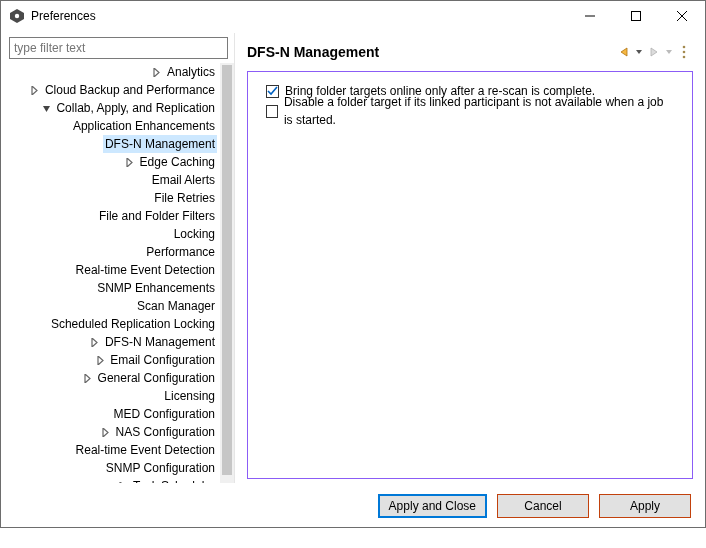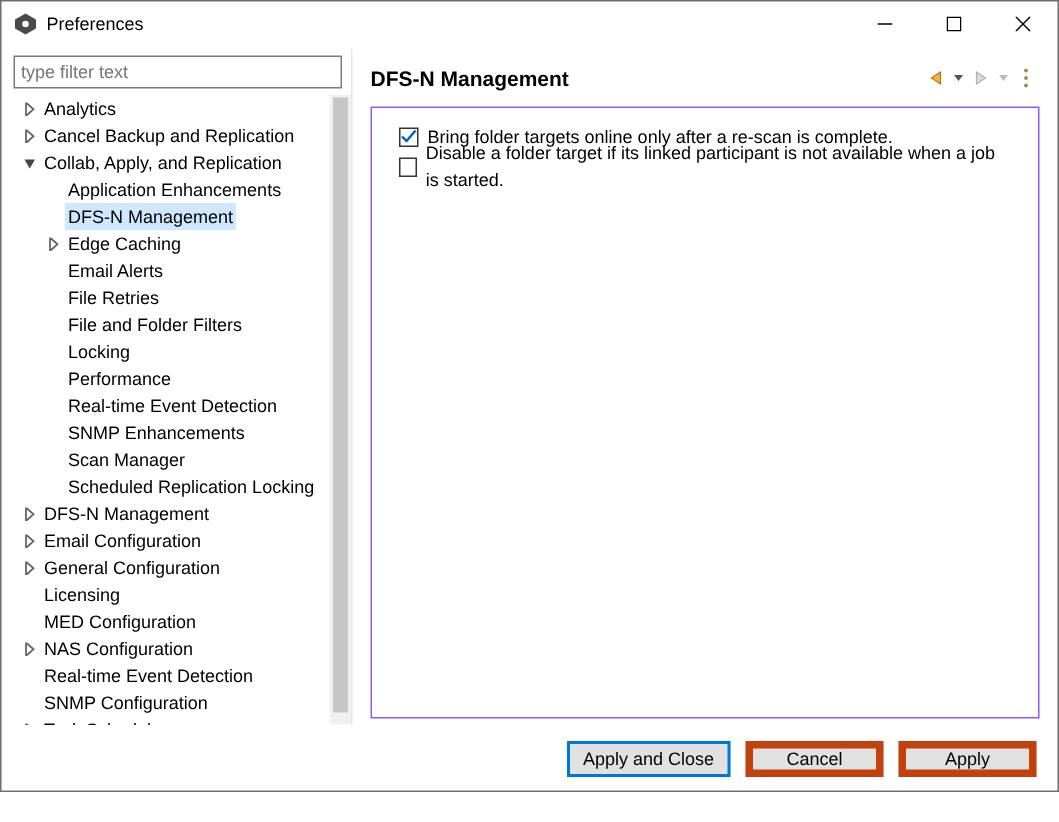--- a/index.html
+++ b/index.html
@@ -12,40 +12,40 @@
   .winbtn { width: 46px; height: 30px; display: flex; align-items: center; justify-content: center; }
   .winbtn svg { width: 10px; height: 10px; }
   .content { flex: 1; display: flex; min-height: 0; padding: 2px 2px 2px 2px; }
   .leftpane { width: 231px; display: flex; flex-direction: column; border-right: none; }
   .filterbox { margin: 4px 6px 4px 6px; }
   .filterbox input { width: 100%; height: 22px; border: 1px solid #7a7a7a; padding: 2px 4px; font-family: inherit; font-size: 12px; color: #ef4444; outline: none; background: #fff; }
   .treewrap { flex: 1; display: flex; min-height: 0; margin: 0 0 0 6px; }
   .tree { flex: 1; overflow-y: auto; padding-right: 2px; }
   .vscroll { width: 15px; background: #f0f0f0; position: relative; border-left: 1px solid #fff; }
   .vscroll .thumb { position: absolute; left: 2px; right: 2px; top: 2px; height: 410px; background: #c6c6c6; border-radius: 0; }
-  .tree-item { display: flex; align-items: center; height: 18px; line-height: 18px; white-space: nowrap; }
+  .tree-item { display: flex; align-items: center; height: 18px; line-height: 18px; white-space: nowrap; justify-content: flex-end; }
   .tree-item .twisty { width: 16px; display: flex; justify-content: center; align-items: center; }
   .tree-item .twisty svg { width: 9px; height: 9px; }
   .tree-item .lbl { padding: 0 2px 0 2px; }
   .tree-item.selected .lbl { background: #cde8ff; }
   .depth0 { padding-left: 2px; }
   .depth1 { padding-left: 18px; }
   .rightpane { flex: 1; display: flex; flex-direction: column; border-left: 1px solid #e5e5e5; }
   .headerrow { display: flex; align-items: center; height: 34px; padding: 4px 10px 0 12px; }
   .headerrow .heading { font-size: 14px; font-weight: 600; flex: 1; }
   .navicons { display: flex; align-items: center; gap: 2px; }
   .navicons .nbtn { width: 18px; height: 18px; display: flex; align-items: center; justify-content: center; }
   .navicons .ddarr { width: 8px; height: 18px; display:flex; align-items:center; justify-content:center; }
   .contentpane { flex: 1; border: 1px solid #8b5cf6; margin: 4px 10px 4px 12px; padding: 10px 18px; }
   .checkrow { display: flex; align-items: center; height: 18px; line-height: 18px; margin-bottom: 2px; }
   .checkrow .cbox { width: 13px; height: 13px; border: 1px solid #333; margin-right: 6px; display:flex; align-items:center; justify-content:center; background:#fff; }
   .checkrow .cbox.checked svg { display:block; }
   .checkrow .cbox svg { display:none; width:11px; height:11px; }
   .footer { height: 42px; display:flex; align-items:center; justify-content:flex-end; padding: 0 14px; gap: 10px; }
-  .btn { height: 24px; min-width: 92px; padding: 0 10px; border: 5px solid #c2410c; background: #e1e1e1; display:flex; align-items:center; justify-content:center; font-family: inherit; font-size:12px; }
+  .btn { height: 24px; min-width: 92px; padding: 0 10px; border: 1px solid #c2410c; background: #e1e1e1; display:flex; align-items:center; justify-content:center; font-family: inherit; font-size:12px; }
   .btn.primary { border: 2px solid #0078d7; padding: 0 9px; text-align: right; }
 </style>
 </head>
 <body>
 
 <div class="window">
 
   <div class="titlebar">
     <span class="icon">
       <svg viewBox="0 0 16 16">
@@ -88,21 +88,21 @@
                 </svg>
               </span>
               <span class="lbl">Analytics</span>
             </div>
             <div class="tree-item depth0">
               <span class="twisty">
                 <svg viewBox="0 0 9 9">
                   <path d="M2 0 L7 4.5 L2 9 Z" fill="none" stroke="#666" stroke-width="1.2"></path>
                 </svg>
               </span>
-              <span class="lbl">Cancel Backup and Replication</span>
+              <span class="lbl">Cloud Backup and Performance</span>
             </div>
             <div class="tree-item depth0">
               <span class="twisty">
                 <svg viewBox="0 0 9 9">
                   <path d="M1 2 L8 2 L4.5 8 Z" fill="#444"></path>
                 </svg>
               </span>
               <span class="lbl">Collab, Apply, and Replication</span>
             </div>
             <div class="tree-item depth1">

